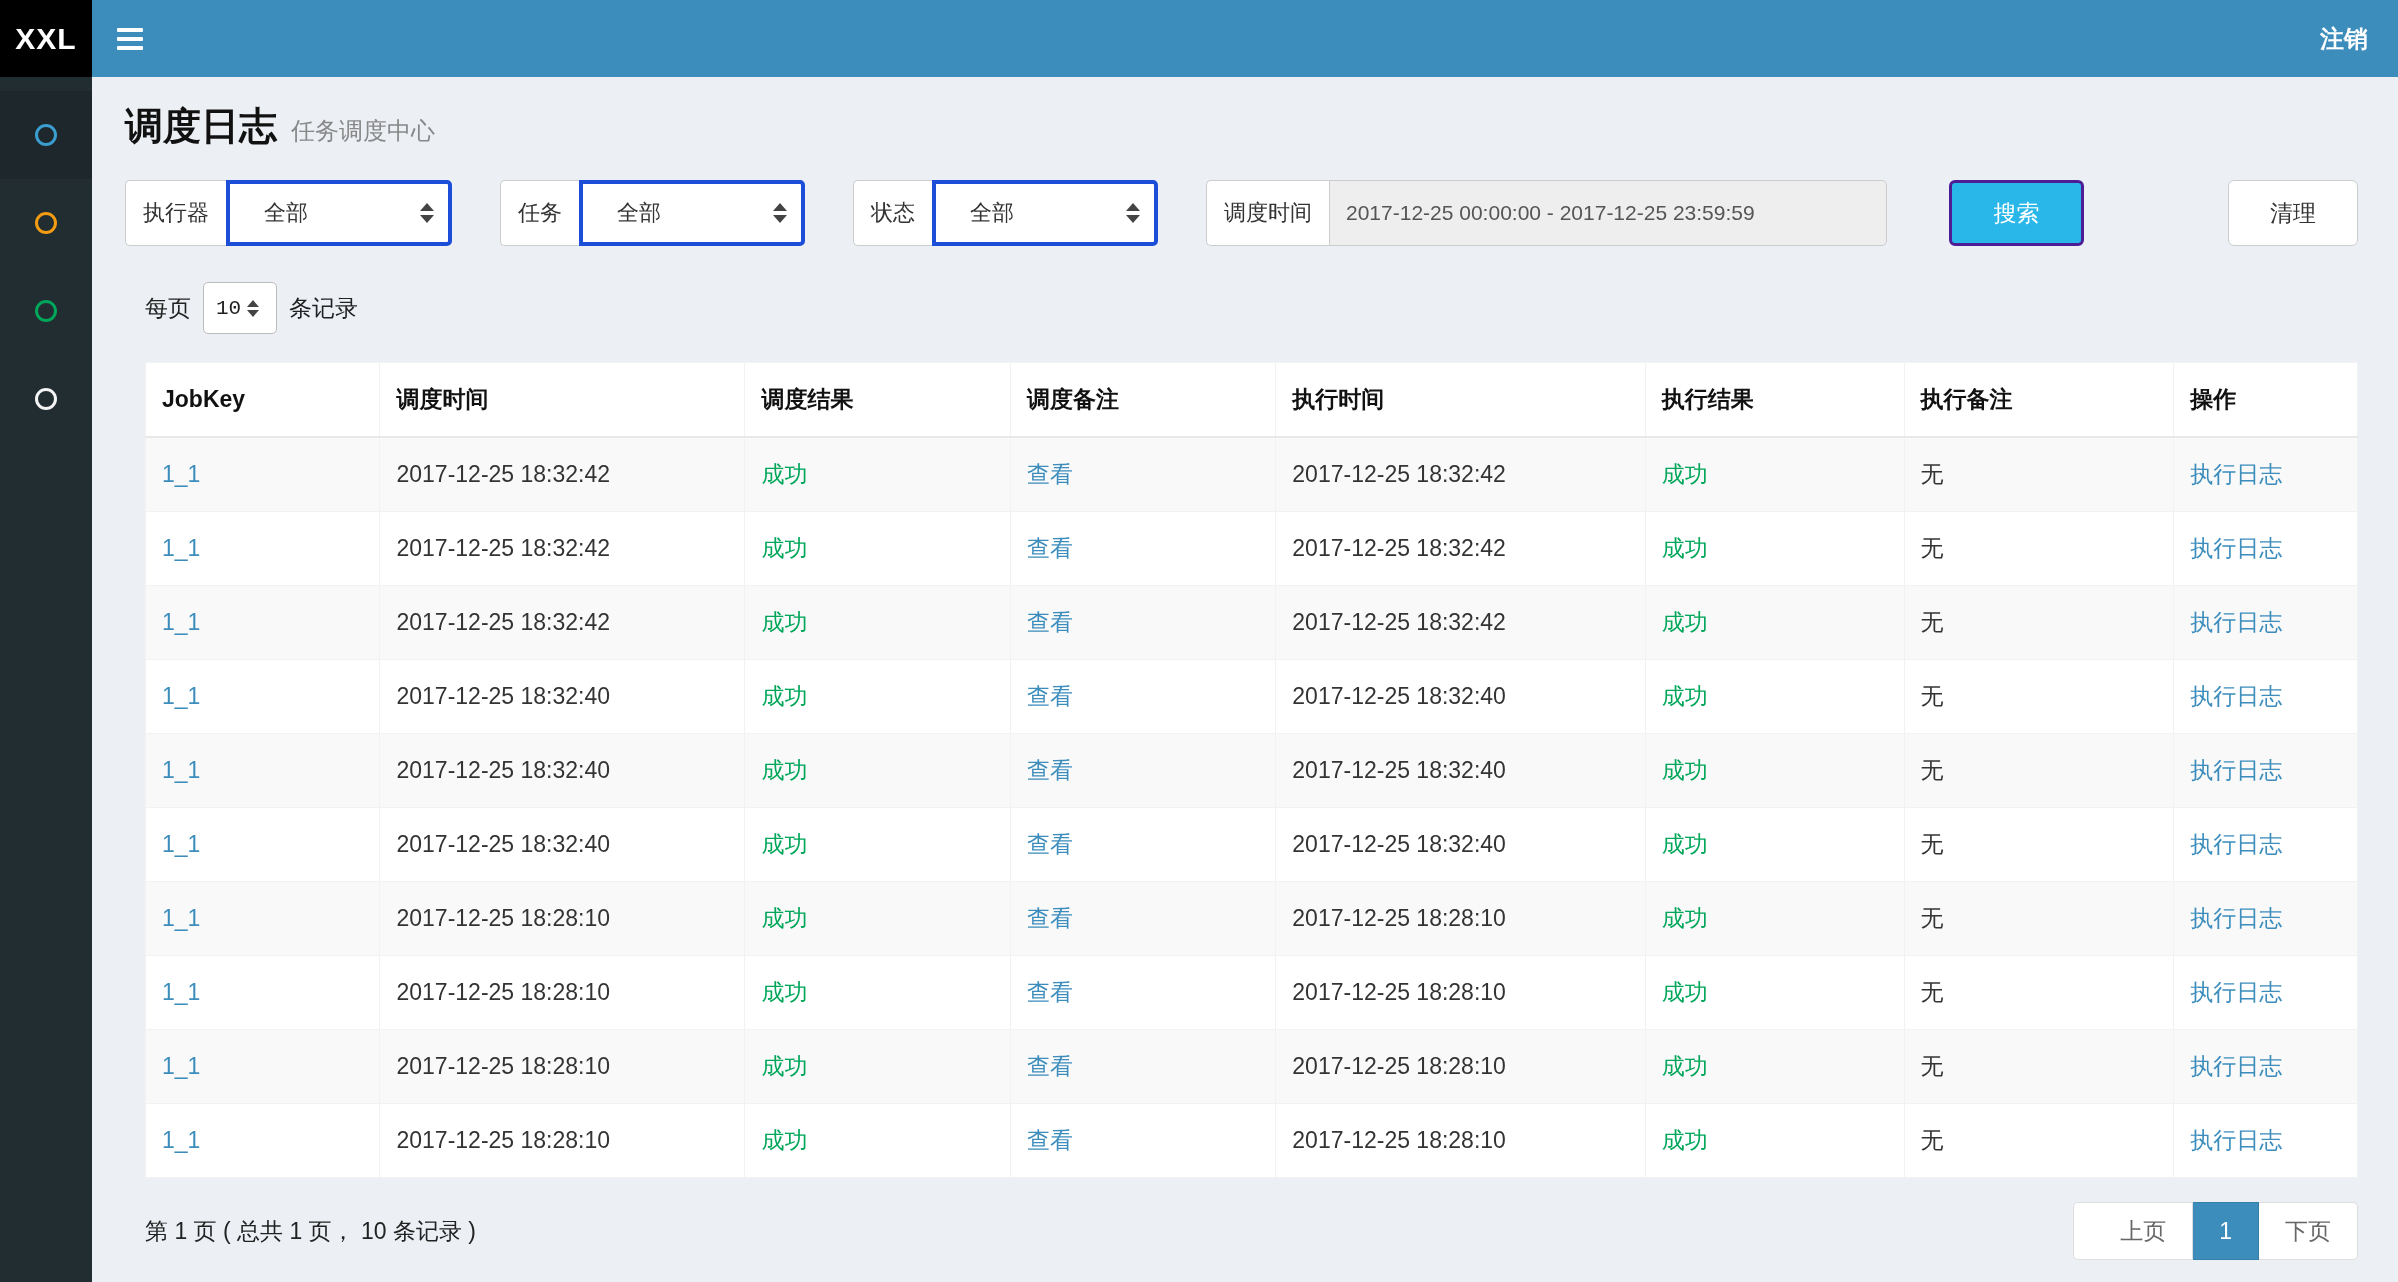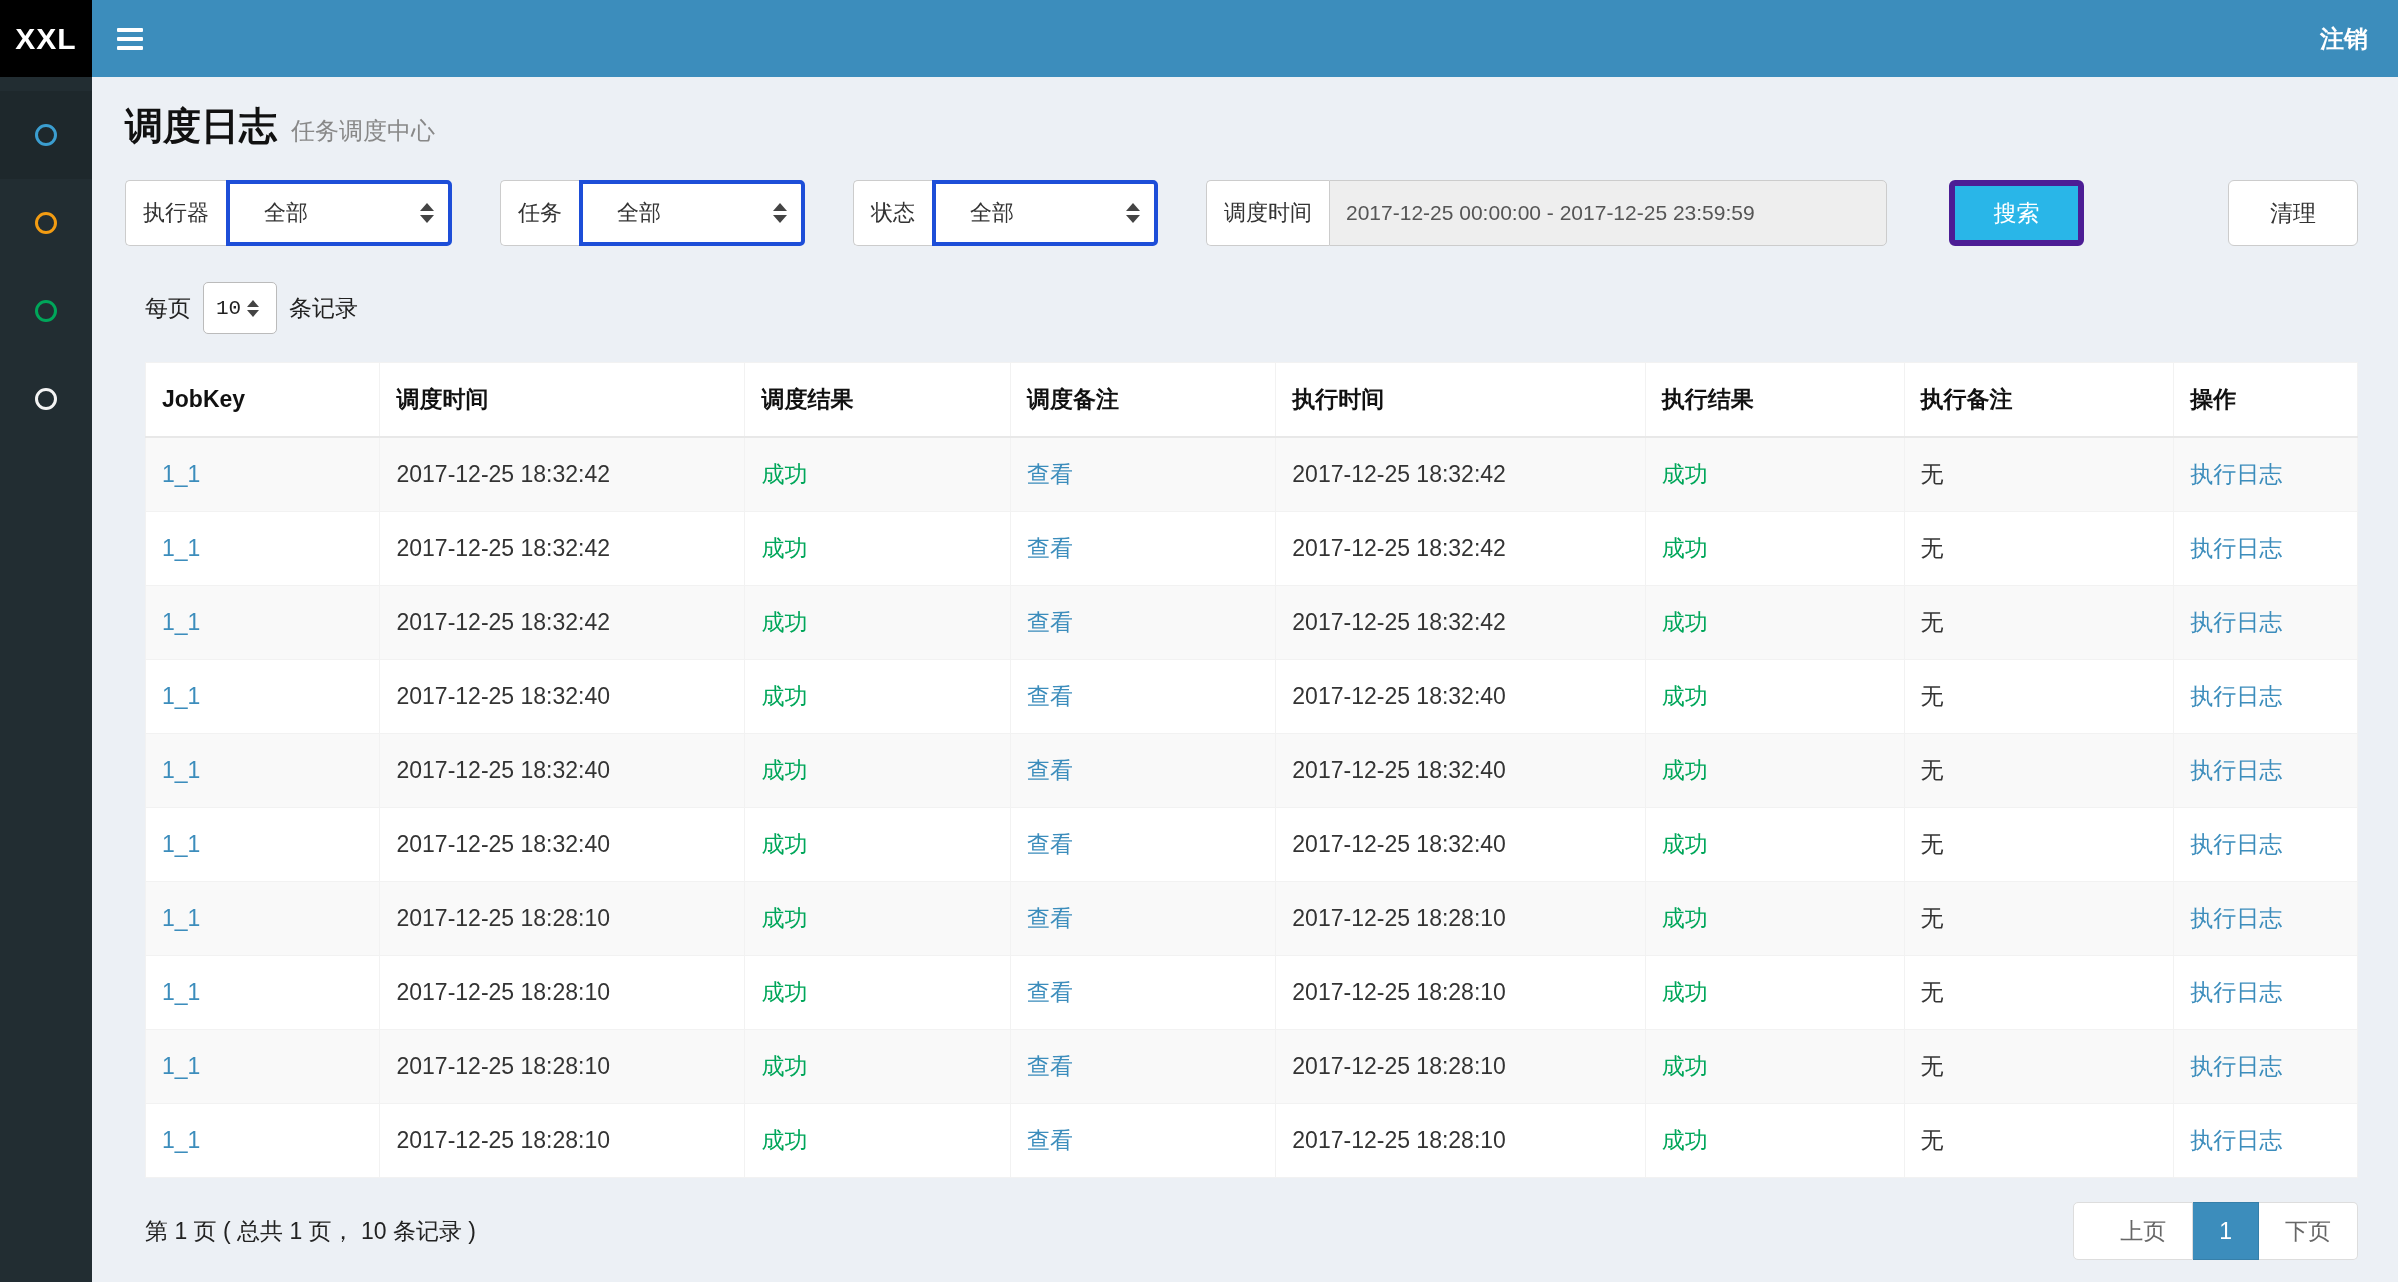--- a/index.html
+++ b/index.html
@@ -54,21 +54,21 @@
   .spinner { display:flex; flex-direction:column; gap:4px; margin-left:14px; }
   .spinner .up { width:0; height:0; border-left:7px solid transparent; border-right:7px solid transparent; border-bottom:8px solid #444; }
   .spinner .down { width:0; height:0; border-left:7px solid transparent; border-right:7px solid transparent; border-top:8px solid #444; }
   .sel-executor, .sel-job, .sel-status { width:226px; }
   .gap { width:48px; flex:none; }
   .time-input {
     width:558px; background:#eee; border:1px solid #ccc; border-radius:0 5px 5px 0;
     font-family:"Liberation Sans", sans-serif; font-size:21px; color:#555; padding:0 16px; outline:none;
   }
   .btn { border-radius:6px; font-size:23px; display:flex; align-items:center; justify-content:center; cursor:pointer; }
-  .btn-search { width:135px; margin-left:62px; background:#29b6e8; border:6px solid #4c1d95; color:#fff; }
+  .btn-search { width:135px; margin-left:62px; background:#29b6e8; border:3px solid #4c1d95; color:#fff; }
   .btn-clear { width:130px; margin-left:auto; background:#fff; border:1px solid #ccc; color:#333; }
 
   
   .inner { padding-left:20px; margin-top:36px; }
   .pagesize-row { display:flex; align-items:center; font-size:23px; color:#222;font-family:Liberation Mono, monospace; }
   .pagesize-select {
     margin:0 12px; height:52px; width:74px; background:#fff; border:1px solid #bbb; border-radius:5px;
     display:flex; align-items:center; justify-content:flex-start; padding:0 8px 0 12px; cursor:pointer;
   }
   .pagesize-select .val { font-size:21px; }

